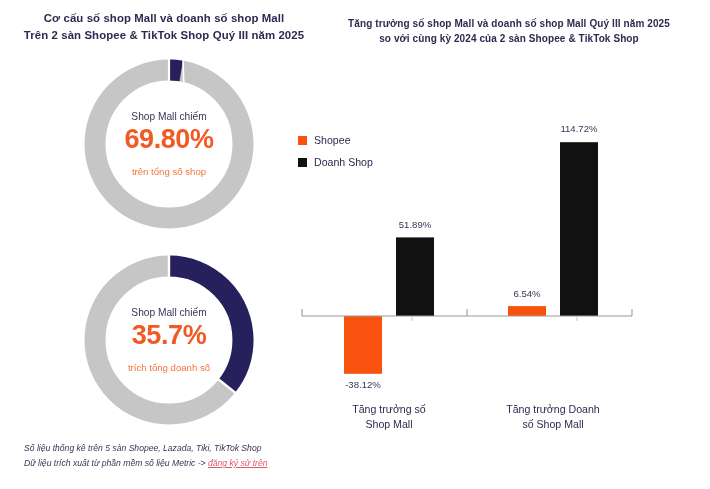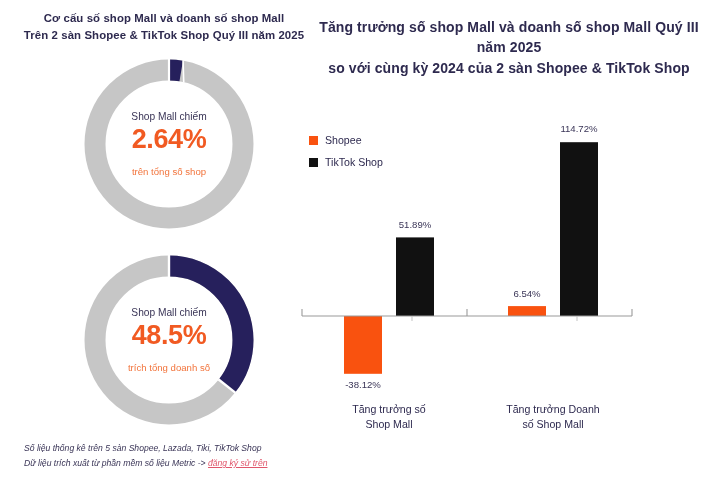--- a/index.html
+++ b/index.html
@@ -34,21 +34,21 @@
   #left-title {
     left: 14px;
     top: 10px;
     width: 300px;
     font-size: 11.4px;
   }
   #right-title {
     left: 316px;
     top: 17px;
     width: 386px;
-    font-size: 14px;
+    font-size: 10px;
   }
   .title-line { display: block; }
 
   
   .donut-wrap {
     position: absolute;
     width: 176px;
     height: 176px;
   }
   #donut-top  { left: 81px; top: 56px; }
@@ -111,21 +111,21 @@
     left: 296px;
     top: 60px;
     width: 400px;
     height: 370px;
   }
   #bar-svg { display: block; }
 
   
   #legend {
     position: absolute;
-    left: 13px;
+    left: 2px;
     top: 74px;
   }
   .legend-row {
     display: flex;
     align-items: center;
     margin-bottom: 10px;
   }
   .legend-swatch {
     width: 9px;
     height: 9px;
@@ -170,50 +170,50 @@
 
       <circle cx="88" cy="88" r="74" fill="none" stroke="#c6c6c6" stroke-width="21"></circle>
 
       <circle cx="88" cy="88" r="74" fill="none" stroke="#26205c" stroke-width="21" stroke-dasharray="12.28 452.68" stroke-dashoffset="0" transform="rotate(-90 88 88)"></circle>
 
       <line x1="88" y1="3" x2="88" y2="25" stroke="#ffffff" stroke-width="2.2"></line>
       <line x1="88" y1="3" x2="92.4" y2="25" stroke="#ffffff" stroke-width="1.6" transform="rotate(9.5 88 88)"></line>
     </svg>
     <div class="donut-center">
       <div class="donut-caption-top">Shop Mall chiếm</div>
-      <div class="donut-big">2.64%</div>
+      <div class="donut-big">69.80%</div>
       <div class="donut-caption-bottom">trên tổng số shop</div>
     </div>
   </div>
 
   <div id="donut-bottom" class="donut-wrap">
     <svg class="donut-svg" viewBox="0 0 176 176">
       <circle cx="88" cy="88" r="74" fill="none" stroke="#c6c6c6" stroke-width="21"></circle>
 
       <circle cx="88" cy="88" r="74" fill="none" stroke="#26205c" stroke-width="21" stroke-dasharray="165.99 298.97" stroke-dashoffset="0" transform="rotate(-90 88 88)"></circle>
       <line x1="88" y1="3" x2="88" y2="25" stroke="#ffffff" stroke-width="2.4"></line>
       <line x1="88" y1="3" x2="88" y2="25" stroke="#ffffff" stroke-width="2.4" transform="rotate(128.5 88 88)"></line>
     </svg>
     <div class="donut-center">
       <div class="donut-caption-top">Shop Mall chiếm</div>
-      <div class="donut-big">48.5%</div>
+      <div class="donut-big">35.7%</div>
       <div class="donut-caption-bottom">trích tổng doanh số</div>
     </div>
   </div>
 
   <div id="bar-chart">
 
     <div id="legend">
       <div class="legend-row">
         <span class="legend-swatch" id="sw-0" style="background: rgb(249, 82, 15);"></span>
         <span class="legend-label">Shopee</span>
       </div>
       <div class="legend-row">
         <span class="legend-swatch" id="sw-1" style="background: rgb(17, 17, 17);"></span>
-        <span class="legend-label">TikTok Shop</span>
+        <span class="legend-label">Doanh Shop</span>
       </div>
     </div>
 
     <svg id="bar-svg" width="400" height="370" viewBox="0 0 400 370">
 
       <rect x="48" y="256" width="38" height="57.8" fill="#f9520f"></rect>
 
       <rect x="100" y="177.4" width="38" height="78.6" fill="#111111"></rect>
 
       <rect x="212" y="246.1" width="38" height="9.9" fill="#f9520f"></rect>

